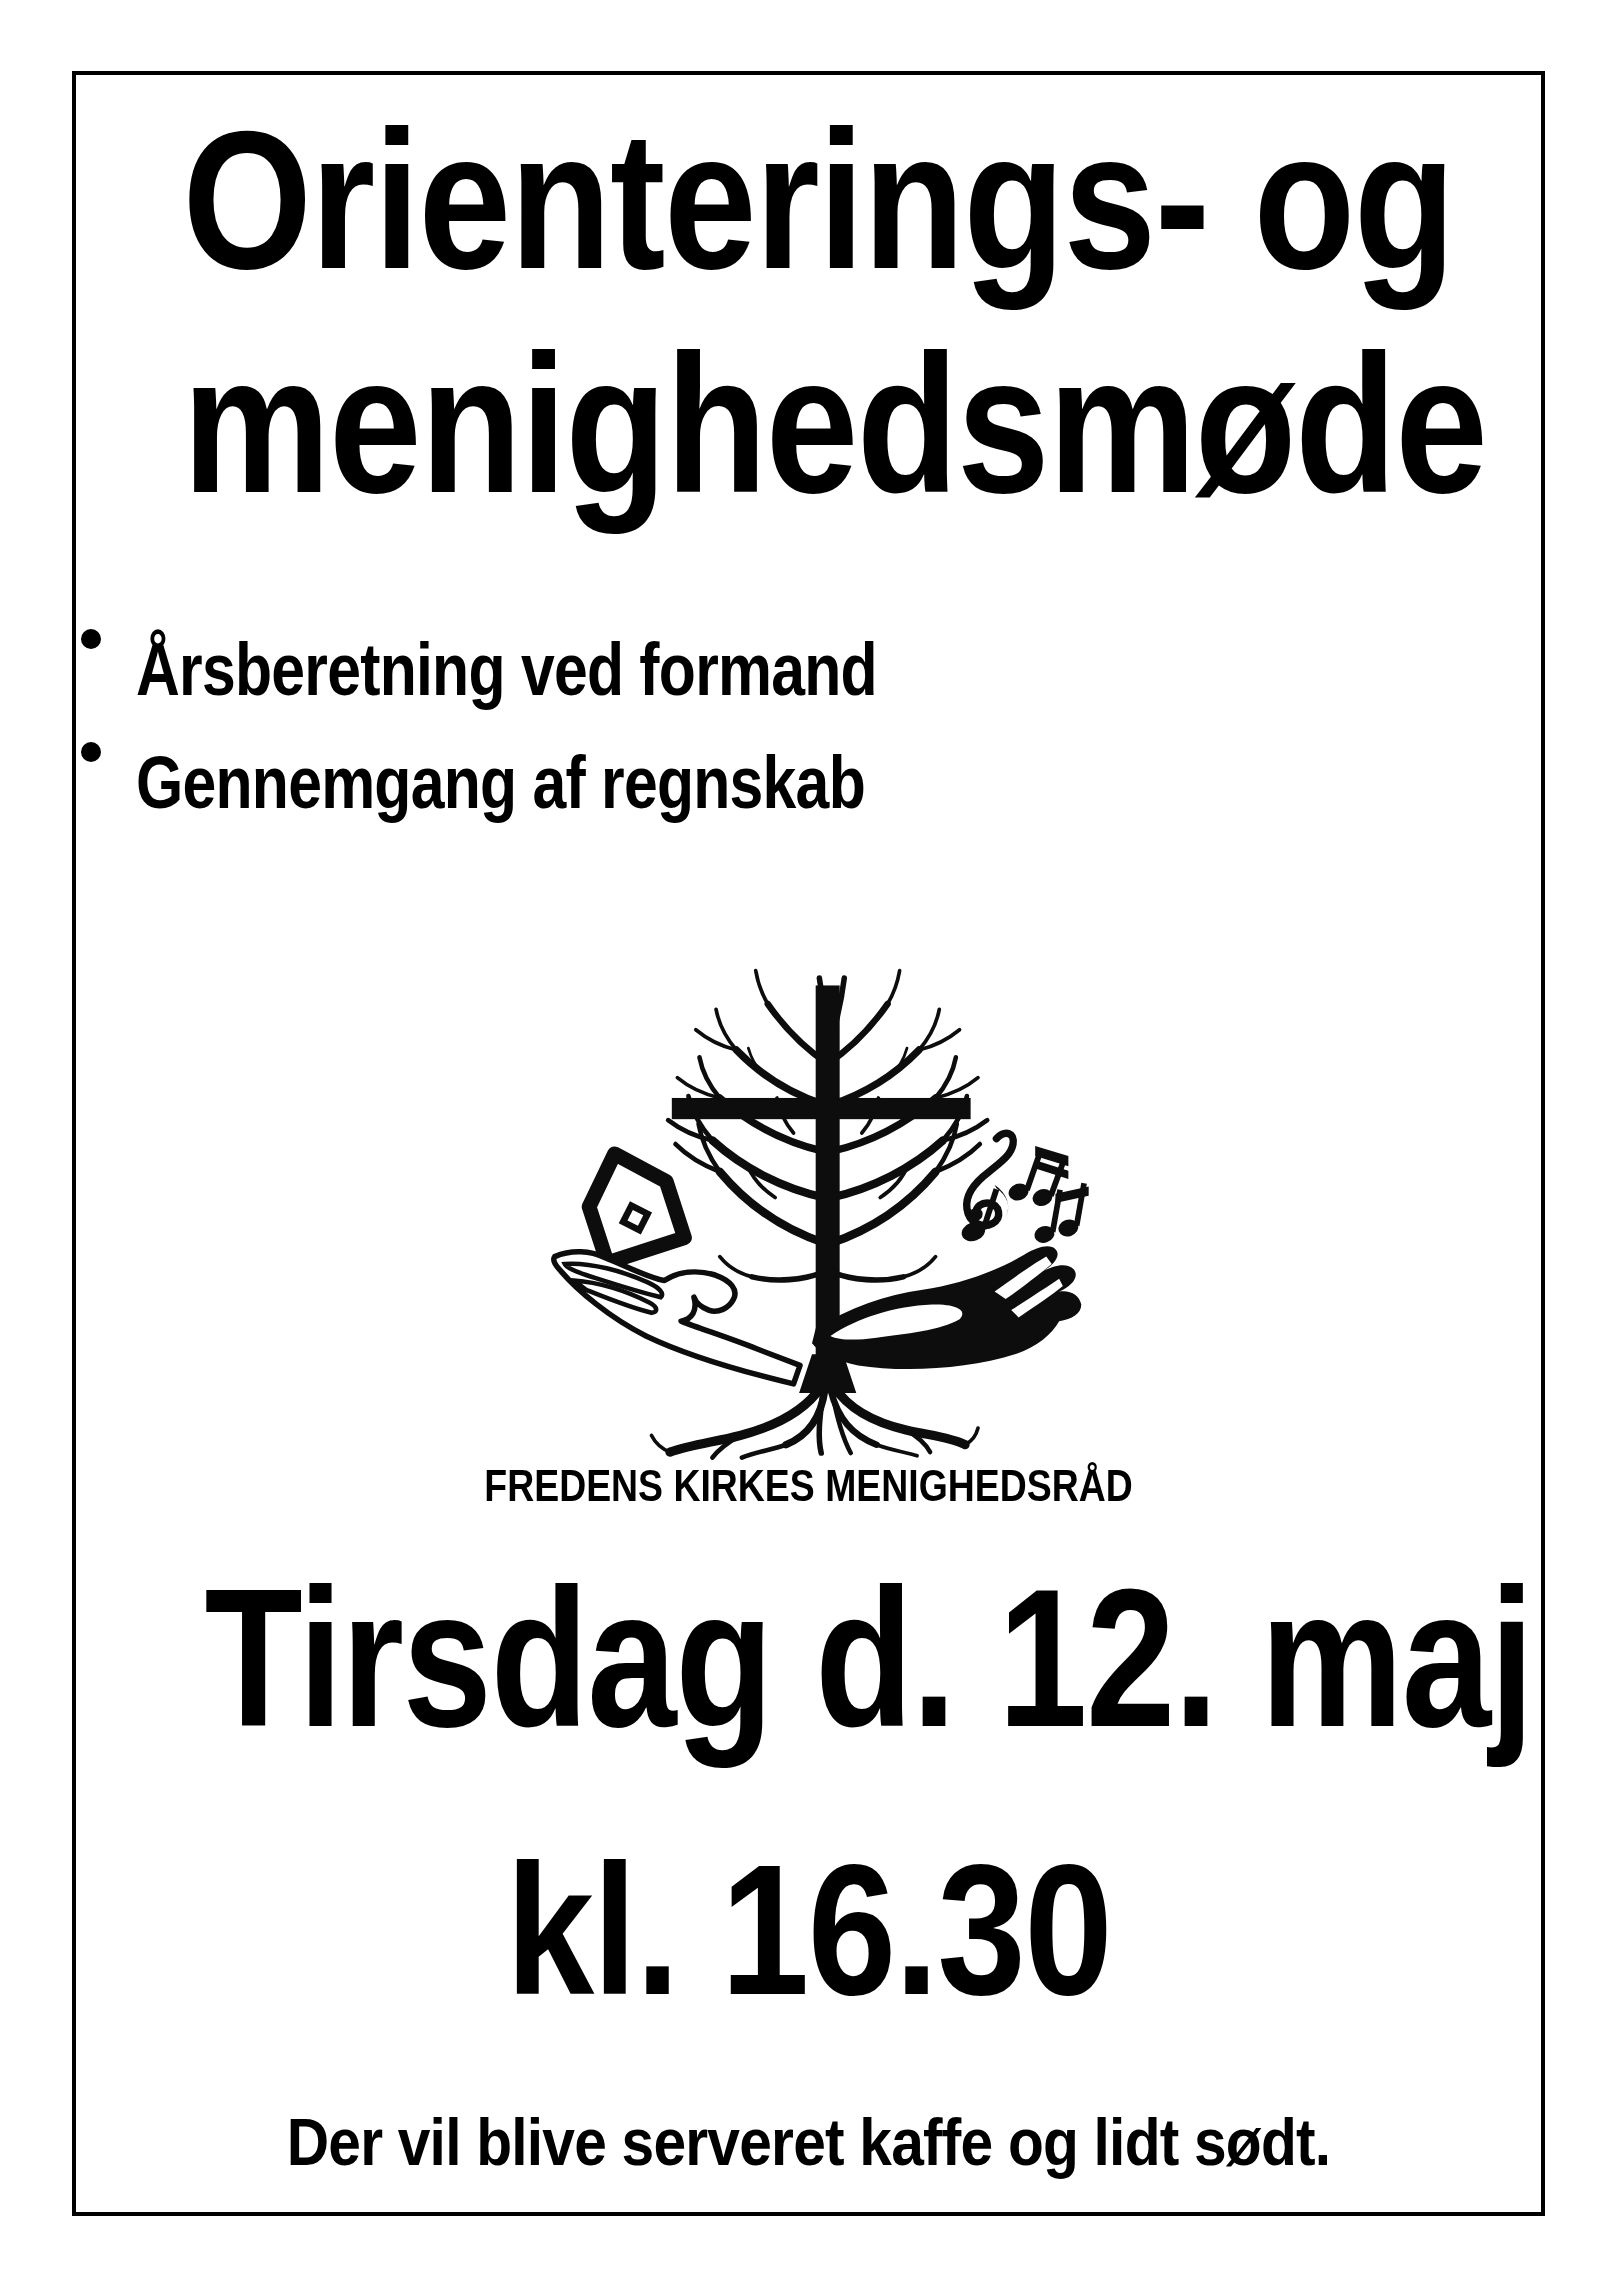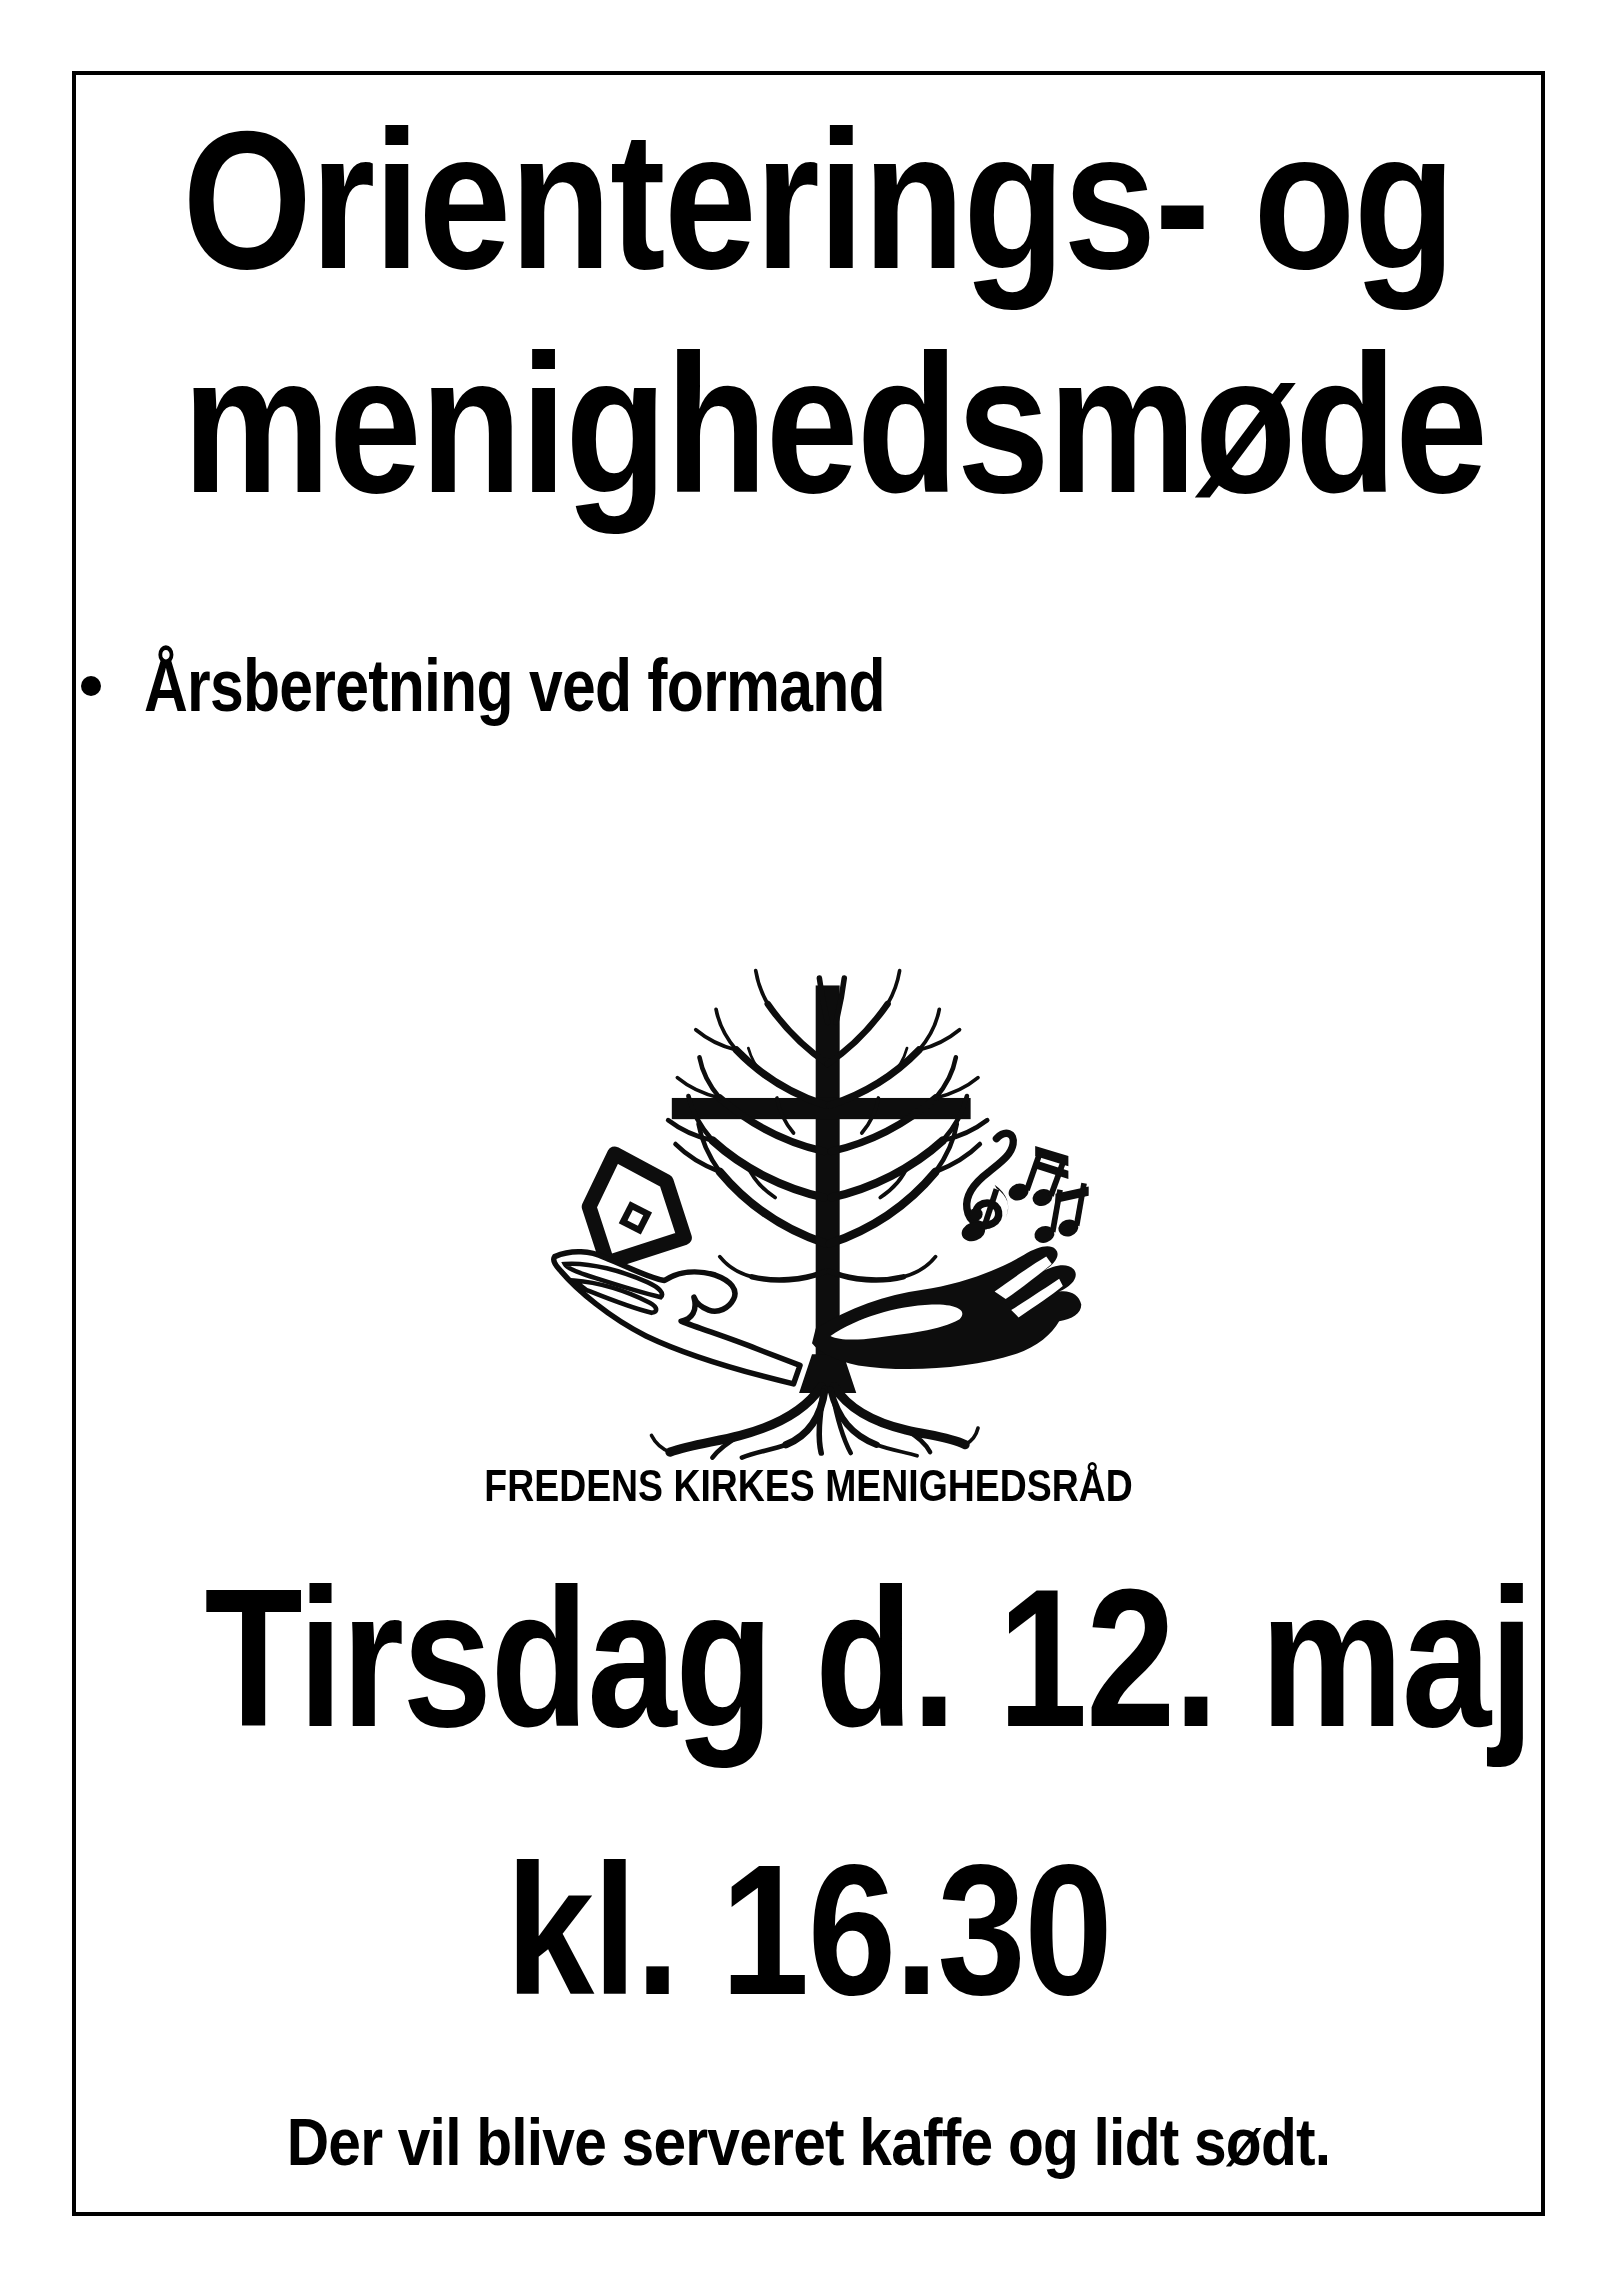--- a/index.html
+++ b/index.html
@@ -13,38 +13,42 @@
     border:4.6px solid #000;box-sizing:border-box;background:#fff;
   }
   .ctr{left:72px;width:1473px;text-align:center;}
   .line{white-space:nowrap;font-weight:bold;line-height:1;}
   .title{font-size:196px;letter-spacing:-1.8px;transform:scaleX(0.85);transform-origin:50% 0;}
   .dateline{font-size:196px;letter-spacing:-1.8px;transform:scaleX(0.82);transform-origin:50% 0;}
   .timeline{font-size:185px;letter-spacing:-1.8px;transform:scaleX(0.86);transform-origin:50% 0;}
   .footerline{font-size:66px;letter-spacing:-0.9px;transform:scaleX(0.89);transform-origin:50% 0;}
   .caption{font-size:44px;font-weight:bold;letter-spacing:0;transform:scaleX(0.85);transform-origin:50% 0;white-space:nowrap;line-height:1;}
   ul.agenda{left:81px;top:629px;margin:0;padding:0;list-style:none;}
-  ul.agenda li{height:113px;display:flex;align-items:center;gap:8px;}
+  ul.agenda li{height:113px;display:flex;align-items:flex-start;}
   .dot{width:20px;height:20px;border-radius:50%;background:#000;flex:none;margin-right:35px;}
   .btext{font-size:74px;font-weight:bold;white-space:nowrap;letter-spacing:-0.9px;
          transform:scaleX(0.82);transform-origin:0 50%;line-height:1.1;}
   .logo-svg{left:443px;top:967px;}
 </style>
 </head>
 <body>
 
 <div class="abs border-frame"></div>
 
 <div class="abs ctr line title" style="top:103px;">Orienterings- og</div>
 <div class="abs ctr line title" style="top:327px;">menighedsmøde</div>
 
 <ul class="abs agenda">
   <li>
     <span class="dot"></span>
     <span class="btext">Årsberetning ved formand</span>
+  </li>
+  <li>
+    <span class="dot"></span>
+    <span class="btext">Gennemgang af regnskab</span>
   </li>
 </ul>
 
 <svg class="abs logo-svg" width="738" height="498" viewBox="0 0 800 540">
   <g fill="#0d0d0d">
     <rect x="404" y="20" width="26" height="402"></rect>
     <rect x="248" y="142" width="324" height="23"></rect>
     <path d="M400,420 L434,420 L448,462 L386,462 Z"></path>
   </g>
 

